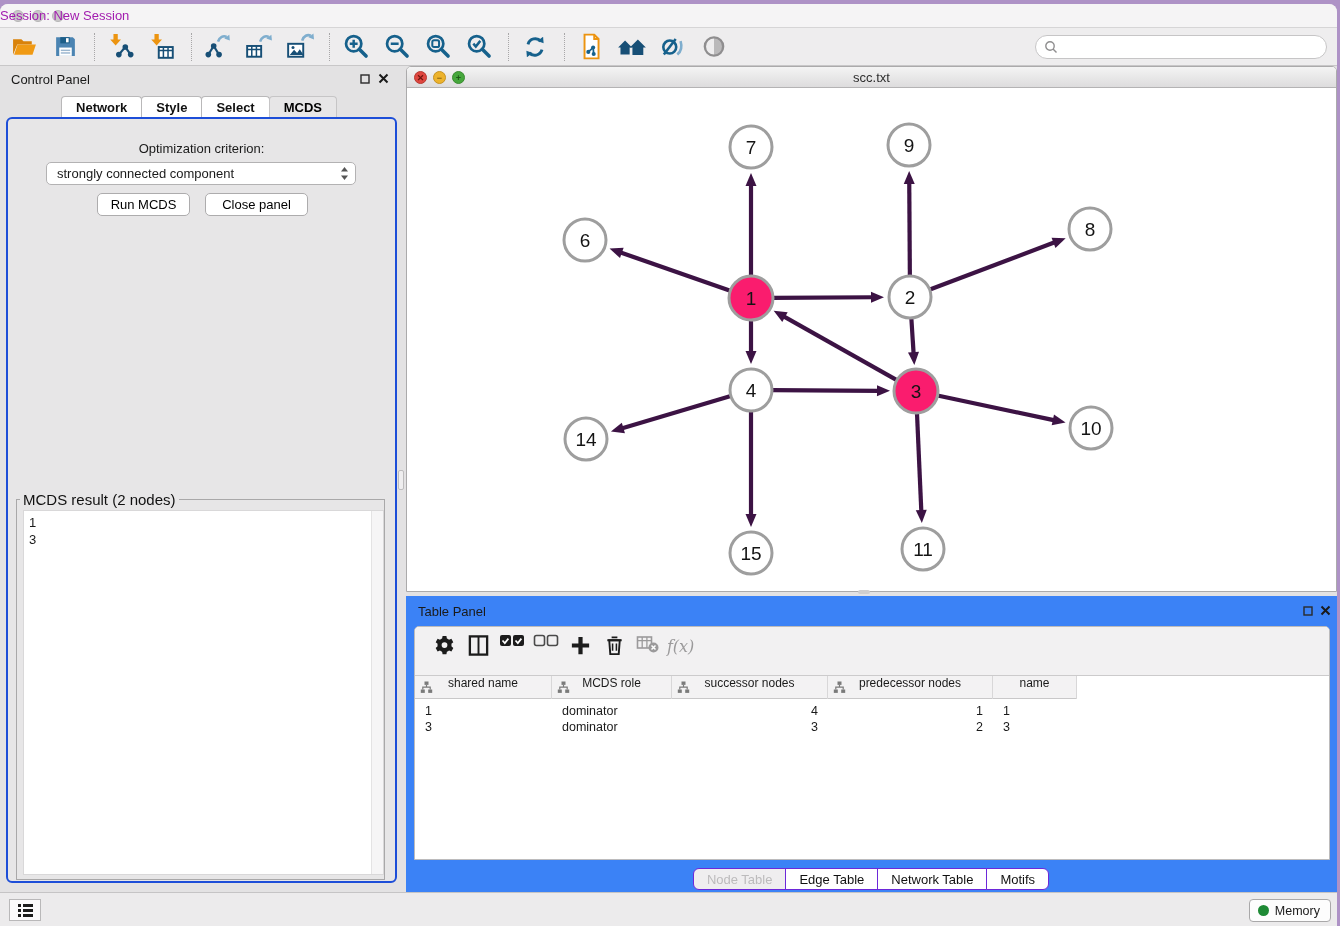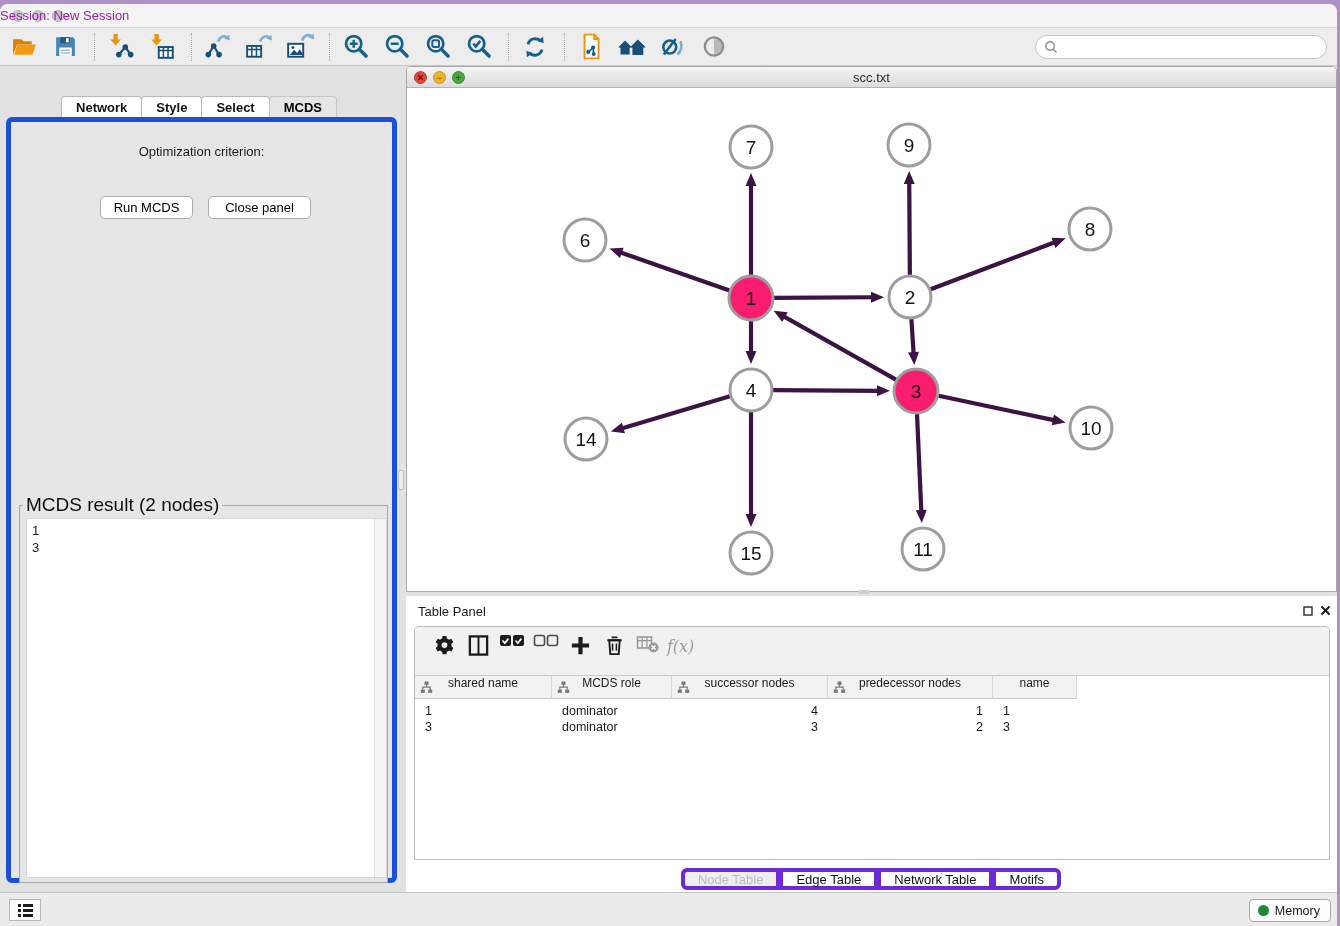--- a/index.html
+++ b/index.html
@@ -30,31 +30,31 @@
 
   
   .cp-header { position:absolute; left:0; top:62px; width:397px; height:26px; }
   .cp-title { position:absolute; left:11px; top:6px; font-size:13px; color:#1a1a1a; }
   .win-ctl { position:absolute; top:6px; width:13px; height:13px; display:flex; align-items:center; justify-content:center; }
   .cp-tabs { position:absolute; left:0; top:92px; width:397px; display:flex; justify-content:center;font-weight:bold; }
   .cp-tab { height:22px; padding:0 14px; background:#fff; border:1px solid #B9B8B9; border-bottom:none;
             border-radius:4px 4px 0 0; margin-right:-1px; font-size:13px; display:flex; align-items:center; color:#111; }
   .cp-tab.selected { background:#E7E6E7; color:#000000; border-color:#C6C5C6; }
   .cp-panel { position:absolute; left:6px; top:113px; width:391px; height:766px;
-              background:#E7E6E7; border:5px solid #1d4ed8; border-radius:6px; }
+              background:#E7E6E7; border:2px solid #1d4ed8; border-radius:6px; }
   .opt-label { position:absolute; left:0; top:22px; width:100%; text-align:center; font-size:13px; }
   .criterion { position:absolute; left:38px; top:43px; width:310px; height:23px; background:#fff;
                border:1px solid #B3B2B3; border-radius:5px; display:flex; align-items:center;
                padding:0 6px 0 10px; font-size:13px; }
   .criterion .grow { flex:1; }
   .btn { background:#fff; border:1px solid #ADACAD; border-radius:5px; height:23px;
          font-size:13px; display:flex; align-items:center; justify-content:center; font-family:Liberation Sans, sans-serif; }
   .mcds-fieldset { position:absolute; left:8px; top:372px; width:369px; height:389px;
                    border:1px solid #A9A8A9; background:#E7E6E7; }
-  .mcds-fieldset legend { font-size:19px; padding:0 3px; margin-left:3px; color:#111; }
+  .mcds-fieldset legend { font-size:15px; padding:0 3px; margin-left:3px; color:#111; }
   .mcds-text { position:absolute; left:3px; right:3px; top:2px; bottom:4px; background:#fff;
                border:1px solid #D9D8D9; }
   .mcds-pre { position:absolute; left:5px; top:3px; white-space:pre; font-family:"Liberation Sans",sans-serif;
               font-size:13px; line-height:17px; }
   .mcds-scroll { position:absolute; right:0; top:0; bottom:0; width:12px; background:#F6F5F6; border-left:1px solid #E4E3E4; }
 
   .gutter { position:absolute; left:397px; top:62px; width:9px; height:826px; background:#E3E2E3; }
   .grip-v { position:absolute; left:1px; top:404px; width:6px; height:20px; background:#EFEEEF;
             border:1px solid #BDBCBD; border-radius:2px; }
   .grip-h { position:absolute; left:858px; top:588px; width:12px; height:4px; background:#CFCECF; border-radius:2px; }
@@ -63,38 +63,38 @@
   .netwin { position:absolute; left:406px; top:62px; width:931px; height:526px;
             border:1px solid #ABAAAB; border-radius:5px 5px 0 0; overflow:hidden; background:#fff; }
   .net-titlebar { position:absolute; left:0; top:0; width:100%; height:21px;
                   background:linear-gradient(#F4F4F4,#DDDCDD); border-bottom:1px solid #B4B3B4; }
   .net-title { position:absolute; width:100%; top:3px; text-align:center; font-size:13px; color:#2e2e2e; }
   .traffic { position:absolute; top:4px; width:13px; height:13px; border-radius:50%;
              display:flex; align-items:center; justify-content:center; font-size:9px; font-weight:bold; }
   .net-canvas { position:absolute; left:0; top:21px; width:929px; height:505px; background:#fff; }
 
   
-  .tablepanel { position:absolute; left:406px; top:592px; width:931px; height:296px; background:#ffffff; }
+  .tablepanel { position:absolute; left:406px; top:592px; width:931px; height:296px; background:#3b82f6; }
   .tp-title { position:absolute; left:12px; top:8px; font-size:13px; }
   .tp-box { position:absolute; left:8px; top:30px; width:916px; height:234px;
             border:1px solid #BCBBBC; border-radius:5px 5px 0 0; background:#fff; overflow:hidden; }
   .tp-toolbar { position:absolute; left:0; top:0; width:100%; height:49px; background:#F2F1F2;
                 border-bottom:1px solid #CCCBCC; display:flex; align-items:center; padding-left:12px; }
   .tp-btn { width:34px; height:34px; display:flex; align-items:flex-start; justify-content:center; margin-right:0; }
   .tp-header { position:absolute; left:0; top:49px; width:100%; height:23px; background:#F3F2F3;
                border-bottom:1px solid #C9C8C9; display:flex; }
   .tp-hcell { height:23px; border-right:1px solid #D8D7D8; display:flex; 
               justify-content:center; position:relative; font-size:12px; color:#1a1a1a; }
   .tp-hcell .cicon { position:absolute; left:5px; top:5px; }
   .tp-body { position:absolute; left:0; top:72px; width:100%; bottom:0; background:#fff; }
   .tp-row { display:flex; height:16px; font-size:12.5px; }
   .tp-cell { padding:1px 10px 0 10px; overflow:hidden; white-space:nowrap; }
   .ralign { text-align:right; }
   .tp-tabs { position:absolute; left:0; top:272px; width:100%; display:flex; justify-content:center; }
-  .tp-tab { height:22px; padding:0 13px; background:#fff; border:4px solid #6d28d9; margin-left:-1px;
+  .tp-tab { height:22px; padding:0 13px; background:#fff; border:1px solid #6d28d9; margin-left:-1px;
             display:flex; align-items:center; font-size:13px; color:#111; }
   .tp-tab:first-child { border-radius:6px 0 0 6px; }
   .tp-tab:last-child { border-radius:0 6px 6px 0; }
   .tp-tab.selected { background:#EFEEEF; color:#BCBBBC; }
 
   
   .statusbar { position:absolute; left:0; top:888px; width:100%; height:34px;
                background:#ECEBEC; border-top:1px solid #C5C4C5; }
   .list-btn { position:absolute; left:9px; top:6px; width:32px; height:22px; background:#FBFAFB;
               border:1px solid #B9B8B9; display:flex; align-items:center; justify-content:center; }
@@ -262,38 +262,59 @@
     </div>
     <div class="searchbox">
       <svg width="14" height="14" viewBox="0 0 14 14">
         <circle cx="6" cy="6" r="4.2" fill="none" stroke="#8F8E8F" stroke-width="1.4"></circle>
         <line x1="9" y1="9" x2="12.5" y2="12.5" stroke="#8F8E8F" stroke-width="1.4"></line>
       </svg>
       <input type="text" placeholder="" style="">
     </div>
   </div>
 
+  <div class="cp-header">
+    <span class="cp-title">Control Panel</span>
+    <span class="win-ctl" style="left:358px">
+      <svg width="10" height="10" viewBox="0 0 10 10">
+          <rect x="1" y="1" width="8" height="8" fill="none" stroke="#2a2a2a" stroke-width="1.4"></rect>
+        </svg>
+    </span>
+    <span class="win-ctl" style="left:377px">
+      <svg width="11" height="11" viewBox="0 0 11 11">
+          <path d="M1.5 1.5l8 8M9.5 1.5l-8 8" stroke="#1a1a1a" stroke-width="2"></path>
+        </svg>
+    </span>
+  </div>
 
   <div class="cp-tabs">
     <div class="cp-tab">
         <span>Network</span>
       </div>
     <div class="cp-tab">
         <span>Style</span>
       </div>
     <div class="cp-tab">
         <span>Select</span>
       </div>
     <div class="cp-tab selected">
         <span>MCDS</span>
       </div>
   </div>
 
   <div class="cp-panel">
     <div class="opt-label">Optimization criterion:</div>
+    <div class="criterion">
+      <span>strongly connected component</span>
+      <span class="grow"></span>
+      <svg width="9" height="15" viewBox="0 0 9 15">
+        <polygon points="4.5,1 8,5.5 1,5.5" fill="#555"></polygon>
+          <polygon points="4.5,14 1,9.5 8,9.5" fill="#555"></polygon>
+      </svg>
+    </div>
     <button class="btn abs" style="left:89px; top:74px; width:93px;">Run MCDS</button>
     <button class="btn abs" style="left:197px; top:74px; width:103px;">Close panel</button>
 
     <fieldset class="mcds-fieldset">
       <legend>MCDS result (2 nodes)</legend>
       <div class="mcds-text" style="position:relative; height:calc(100% - 6px); margin:0 3px;">
         <pre class="mcds-pre">1
 3</pre>
         <div class="mcds-scroll"></div>
       </div>

